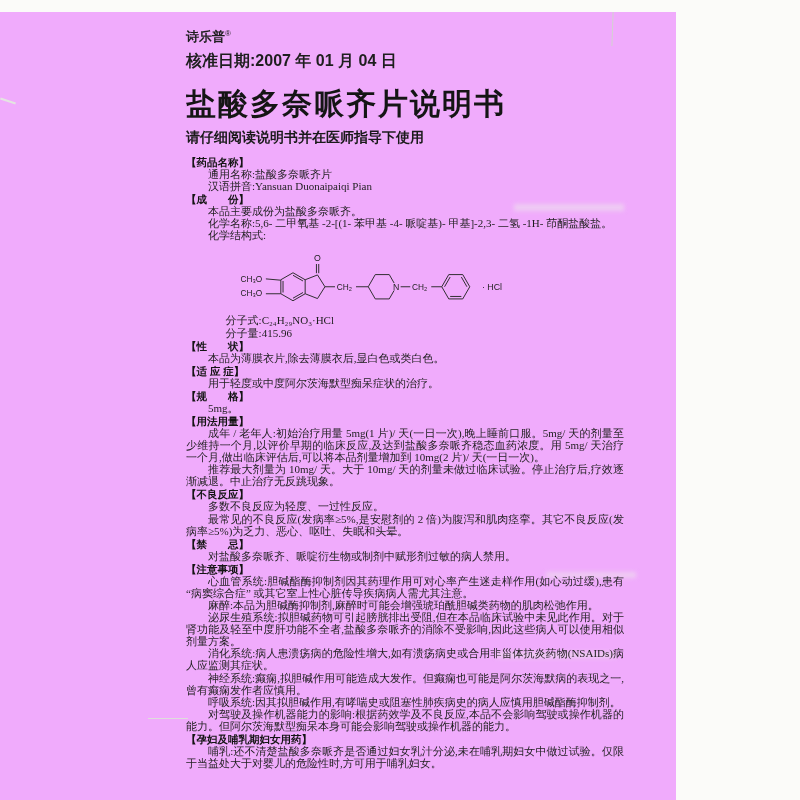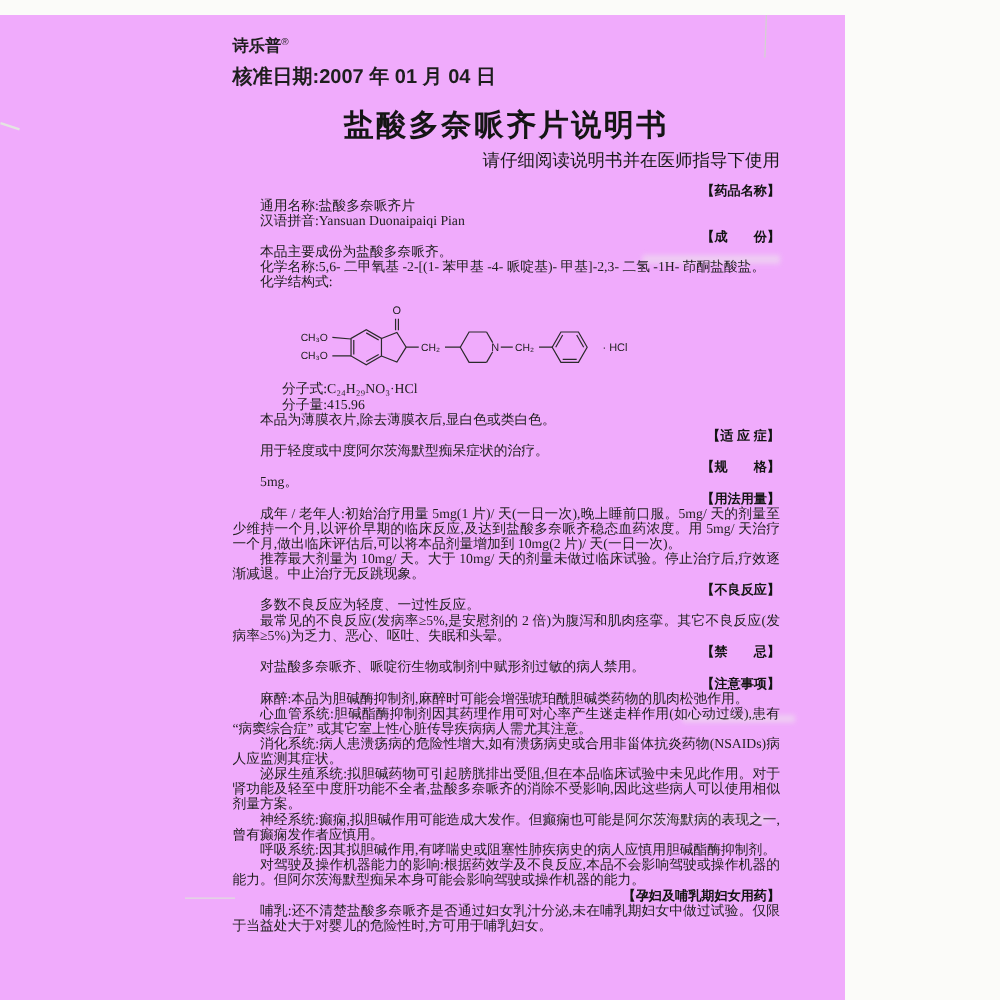--- a/index.html
+++ b/index.html
@@ -2,26 +2,26 @@
 <html><head>
 <meta charset="utf-8">
 <style>
   html,body{margin:0;padding:0;width:800px;height:800px;overflow:hidden;
     background:#fbfbf9;font-family:"Liberation Serif",serif;color:#1e1e1e;}
   .page{position:absolute;left:0;top:0;width:676px;height:800px;background:#f0abfc;margin-top:12px;}
   .sheet{position:absolute;left:186px;top:16px;width:438px;}
   .brand{font-family:"Liberation Sans",sans-serif;font-weight:700;font-size:13px;}
   .brand sup{font-size:8px;font-weight:400;}
   .approval{font-family:"Liberation Sans",sans-serif;font-weight:700;font-size:16px;margin-top:5px;}
-  .title{font-family:"Liberation Sans",sans-serif;font-weight:700;font-size:24px;
-    letter-spacing:2px;text-align:center;margin:12px 0 4px 0;color:#151515;}
-  .subtitle{font-family:"Liberation Sans",sans-serif;font-weight:400;font-size:14px;
-    text-align:right;margin:0 0 9px 0;color:#1a1a1a;}
+  .title{font-family:"Liberation Sans",sans-serif;font-weight:700;font-size:30px;
+    letter-spacing:2px;text-align:left;margin:12px 0 4px 0;color:#151515;}
+  .subtitle{font-family:"Liberation Sans",sans-serif;font-weight:700;font-size:14px;
+    text-align:left;margin:0 0 9px 0;color:#1a1a1a;}
   .h{font-family:"Liberation Sans",sans-serif;font-weight:700;font-size:10.5px;
-    line-height:12px;margin:1px 0 0 0;color:#141414;text-align:right;}
+    line-height:12px;margin:1px 0 0 0;color:#141414;}
   .p{font-size:11px;line-height:12.1px;margin:0;text-indent:2em;text-align:justify;}
   .p.formula{text-indent:3.6em;}
   .struct{margin:2px 0 1px 26px;}
   .struct svg{display:block;}
   svg line,svg path,svg polygon{stroke:#2a2a2a;stroke-width:1.1;fill:none;}
   svg text{font-family:"Liberation Sans",sans-serif;font-size:9.5px;fill:#222;stroke:none;}
   svg text.atom{font-size:10px;}
   
   .art{position:absolute;background:#d9d9d6;}
   .art-vline{left:612px;top:0;width:1px;height:34px;background:#d2d2cf;transform:rotate(2deg);}
@@ -104,20 +104,21 @@
 
           <text class="atom" x="300" y="53.5">· HCl</text>
         </svg>
       </div>
 
       <p class="p formula">分子式:C₂₄H₂₉NO₃·HCl</p>
       <p class="p formula">分子量:415.96</p>
     </div>
 
     <div>
+      <div class="h">【性　　状】</div>
       <p class="p">本品为薄膜衣片,除去薄膜衣后,显白色或类白色。</p>
     </div>
 
     <div>
       <div class="h">【适 应 症】</div>
       <p class="p">用于轻度或中度阿尔茨海默型痴呆症状的治疗。</p>
     </div>
 
     <div>
       <div class="h">【规　　格】</div>
@@ -136,24 +137,24 @@
       <p class="p">最常见的不良反应(发病率≥5%,是安慰剂的 2 倍)为腹泻和肌肉痉挛。其它不良反应(发病率≥5%)为乏力、恶心、呕吐、失眠和头晕。</p>
     </div>
 
     <div>
       <div class="h">【禁　　忌】</div>
       <p class="p">对盐酸多奈哌齐、哌啶衍生物或制剂中赋形剂过敏的病人禁用。</p>
     </div>
 
     <div>
       <div class="h">【注意事项】</div>
+      <p class="p">心血管系统:胆碱酯酶抑制剂因其药理作用可对心率产生迷走样作用(如心动过缓),患有 “病窦综合症” 或其它室上性心脏传导疾病病人需尤其注意。</p>
       <p class="p">麻醉:本品为胆碱酶抑制剂,麻醉时可能会增强琥珀酰胆碱类药物的肌肉松弛作用。</p>
-      <p class="p">心血管系统:胆碱酯酶抑制剂因其药理作用可对心率产生迷走样作用(如心动过缓),患有 “病窦综合症” 或其它室上性心脏传导疾病病人需尤其注意。</p>
+      <p class="p">泌尿生殖系统:拟胆碱药物可引起膀胱排出受阻,但在本品临床试验中未见此作用。对于肾功能及轻至中度肝功能不全者,盐酸多奈哌齐的消除不受影响,因此这些病人可以使用相似剂量方案。</p>
       <p class="p">消化系统:病人患溃疡病的危险性增大,如有溃疡病史或合用非甾体抗炎药物(NSAIDs)病人应监测其症状。</p>
-      <p class="p">泌尿生殖系统:拟胆碱药物可引起膀胱排出受阻,但在本品临床试验中未见此作用。对于肾功能及轻至中度肝功能不全者,盐酸多奈哌齐的消除不受影响,因此这些病人可以使用相似剂量方案。</p>
       <p class="p">神经系统:癫痫,拟胆碱作用可能造成大发作。但癫痫也可能是阿尔茨海默病的表现之一,曾有癫痫发作者应慎用。</p>
       <p class="p">呼吸系统:因其拟胆碱作用,有哮喘史或阻塞性肺疾病史的病人应慎用胆碱酯酶抑制剂。</p>
       <p class="p">对驾驶及操作机器能力的影响:根据药效学及不良反应,本品不会影响驾驶或操作机器的能力。但阿尔茨海默型痴呆本身可能会影响驾驶或操作机器的能力。</p>
     </div>
 
     <div>
       <div class="h">【孕妇及哺乳期妇女用药】</div>
       <p class="p">哺乳:还不清楚盐酸多奈哌齐是否通过妇女乳汁分泌,未在哺乳期妇女中做过试验。仅限于当益处大于对婴儿的危险性时,方可用于哺乳妇女。</p>
     </div>
 

